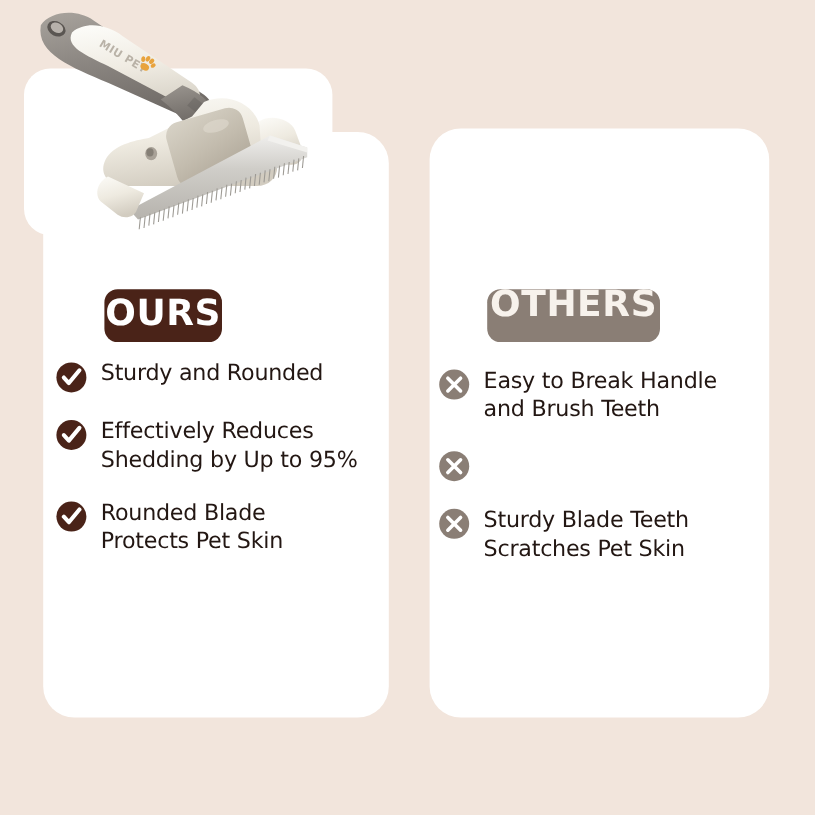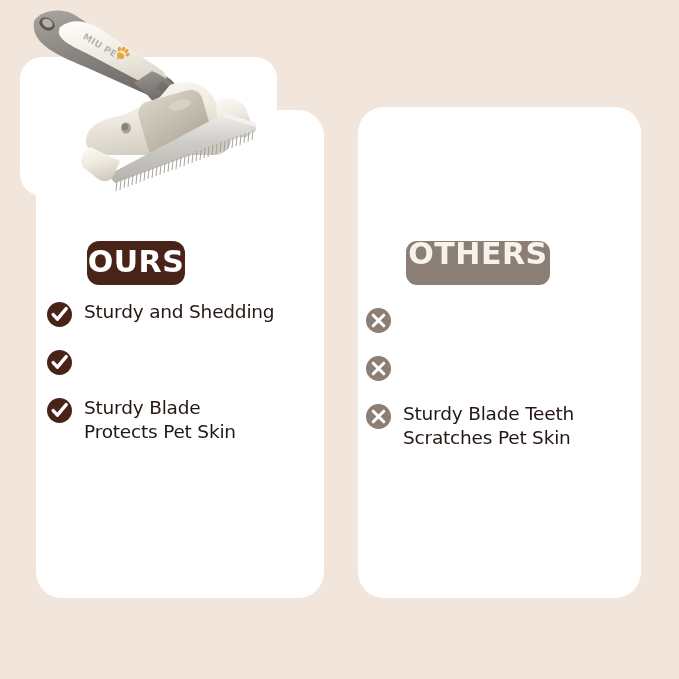--- a/index.html
+++ b/index.html
@@ -76,21 +76,20 @@
   }
   #badge-ours {
     left: 87px;
     top: 241px;
     width: 98px;
     height: 44px;
     background: #4a2318;
     color: #ffffff;
     font-size: 30px;
     padding-bottom: 2px;
-    border-radius: 12px;
   }
   #badge-others {
     left: 406px;
     top: 241px;
     width: 144px;
     height: 44px;
     background: #8a7e75;
     color: #f7f2ec;
     font-size: 30px;
     padding-bottom: 18px;
@@ -277,47 +276,51 @@
 
   <div class="badge" id="badge-others">OTHERS</div>
 
   <div class="feature-list" id="list-ours">
     <div class="feature-row">
       <span class="feature-icon icon-check">
         <svg viewBox="0 0 25 25">
             <path d="M6.2 12.6 L10.4 17.2 L19.2 6.6" fill="none" stroke="#ffffff" stroke-width="3.4" stroke-linecap="round" stroke-linejoin="round"></path>
           </svg>
       </span>
-      <span class="feature-text">Sturdy and Shedding</span>
+      <span class="feature-text">Sturdy and Rounded</span>
     </div>
     <div class="feature-row">
       <span class="feature-icon icon-check">
         <svg viewBox="0 0 25 25">
             <path d="M6.2 12.6 L10.4 17.2 L19.2 6.6" fill="none" stroke="#ffffff" stroke-width="3.4" stroke-linecap="round" stroke-linejoin="round"></path>
           </svg>
       </span>
+      <span class="feature-text">Effectively Reduces
+Shedding by Up to 95%</span>
     </div>
     <div class="feature-row">
       <span class="feature-icon icon-check">
         <svg viewBox="0 0 25 25">
             <path d="M6.2 12.6 L10.4 17.2 L19.2 6.6" fill="none" stroke="#ffffff" stroke-width="3.4" stroke-linecap="round" stroke-linejoin="round"></path>
           </svg>
       </span>
-      <span class="feature-text">Sturdy Blade
+      <span class="feature-text">Rounded Blade
 Protects Pet Skin</span>
     </div>
   </div>
 
   <div class="feature-list" id="list-others">
     <div class="feature-row">
       <span class="feature-icon icon-cross">
         <svg viewBox="0 0 25 25">
           <path d="M7.2 7.2 L17.8 17.8 M17.8 7.2 L7.2 17.8" fill="none" stroke="#ffffff" stroke-width="3" stroke-linecap="round"></path>
         </svg>
       </span>
+      <span class="feature-text">Easy to Break Handle
+and Brush Teeth</span>
     </div>
     <div class="feature-row">
       <span class="feature-icon icon-cross">
         <svg viewBox="0 0 25 25">
           <path d="M7.2 7.2 L17.8 17.8 M17.8 7.2 L7.2 17.8" fill="none" stroke="#ffffff" stroke-width="3" stroke-linecap="round"></path>
         </svg>
       </span>
     </div>
     <div class="feature-row">
       <span class="feature-icon icon-cross">

